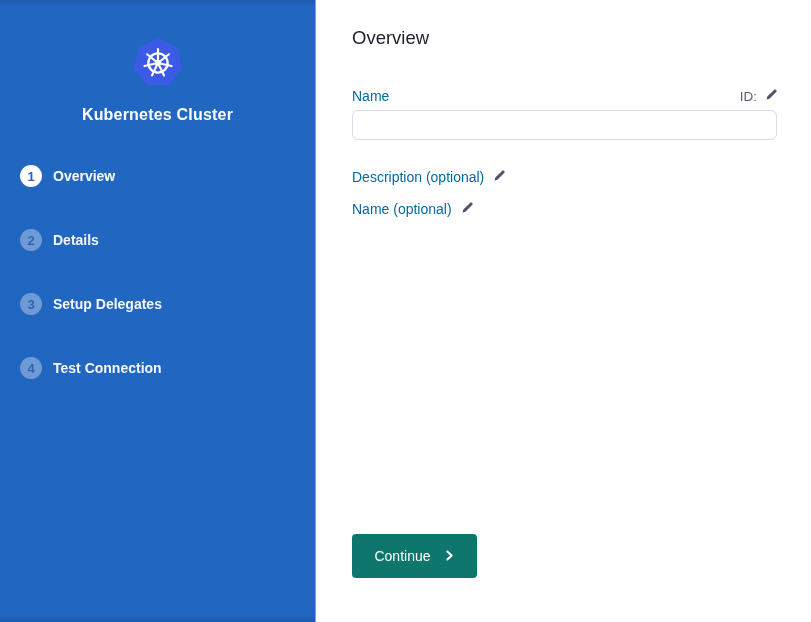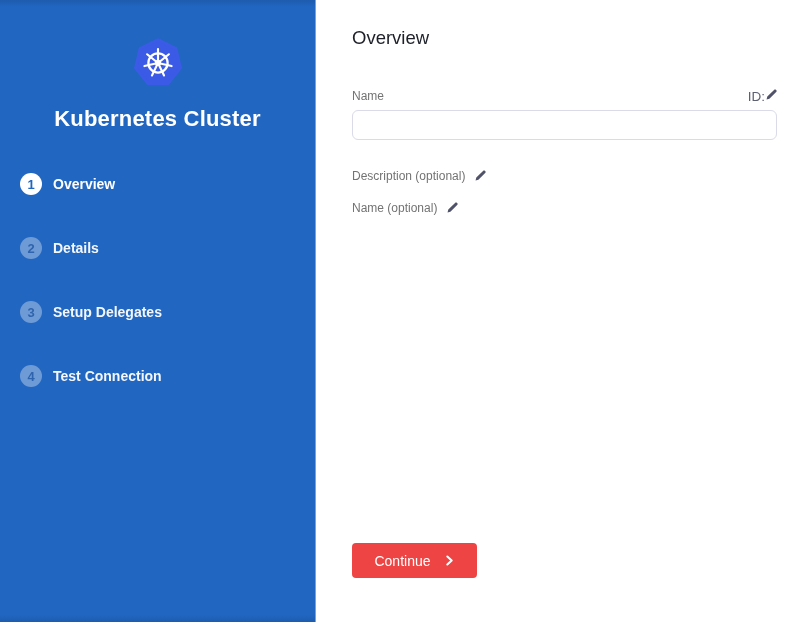--- a/index.html
+++ b/index.html
@@ -11,61 +11,61 @@
   
   .sidebar {
     width: 316px; height: 622px; flex: 0 0 316px;
     background: linear-gradient(180deg, #1d5cae 0px, #2166c1 7px, #2166c1 615px, #1d5cae 622px);
     border-right: 1px solid #979ca6;
     display: flex; flex-direction: column; align-items: stretch;
   }
   .logo-wrap { margin-top: 38px; display: flex; justify-content: center; }
   .sidebar-title {
     margin-top: 16px; text-align: center;
-    color: #ffffff; font-size: 22px; font-weight: 700; letter-spacing: 0.2px;
+    color: #ffffff; font-size: 16px; font-weight: 700; letter-spacing: 0.2px;
   }
   .steps { margin-top: 41px; padding-left: 20px; display: flex; flex-direction: column; gap: 42px; }
   .step { display: flex; align-items: center; gap: 11px; height: 22px; cursor: pointer; }
   .step-badge {
     width: 22px; height: 22px; border-radius: 50%; flex: 0 0 22px;
     display: flex; align-items: center; justify-content: center;
     font-size: 13px; font-weight: 700;
   }
   .step.active .step-badge { background: #ffffff; color: #2065c0; }
   .step.inactive .step-badge { background: rgba(255,255,255,0.35); color: rgba(16,74,153,0.68); }
   .step-label { font-size: 14px; color: #ffffff; }
   .step.active .step-label { font-weight: 700; }
   .step.inactive .step-label { font-weight: 700; color: rgba(255,255,255,0.95); }
 
   
   .main { flex: 1 1 auto; padding: 27px 33px 0 36px; display: flex; flex-direction: column; }
   .page-title { font-size: 18.5px; font-weight: 500; color: #1d2029; line-height: 22px; }
 
   .name-row { margin-top: 39px; display: flex; justify-content: space-between; align-items: center; height: 16px; }
-  .field-label { font-size: 12px; color: #737373; }
-  .id-group { display: flex; align-items: center; }
+  .field-label { font-size: 14px; color: #0369a1; }
+  .id-group { display: flex; align-items: center; gap: 8px; }
   .id-label { font-size: 13.5px; color: #5d5f73; }
   .icon-btn { background: none; border: none; padding: 0; cursor: pointer; display: flex; align-items: center; }
 
   .name-input {
     margin-top: 6px; width: 425px; height: 30px;
     border: 1px solid #d9dbe8; border-radius: 6px; background: #ffffff;
     font-size: 14px; color: #22252f; padding: 0 10px; outline: none;
     font-family: "Liberation Sans", "DejaVu Sans", sans-serif;
   }
 
   .inline-field { display: flex; align-items: flex-start; gap: 9px; height: 16px; }
   .desc-row { margin-top: 29px; }
   .tags-row { margin-top: 16px; }
 
   .spacer { flex: 1 1 auto; }
 
   .continue-btn {
-    width: 125px; height: 35px; margin-bottom: 44px;
-    background: #ef4444; border: none; border-radius: 4px; cursor: pointer;
+    width: 125px; height: 44px; margin-bottom: 44px;
+    background: #0f766e; border: none; border-radius: 4px; cursor: pointer;
     display: flex; align-items: center; justify-content: center; gap: 13px;
     color: #ffffff; font-size: 14px; font-weight: 500;
     font-family: "Liberation Sans", "DejaVu Sans", sans-serif;
   }
 </style>
 </head>
 <body>
 
 <div class="app">
 

